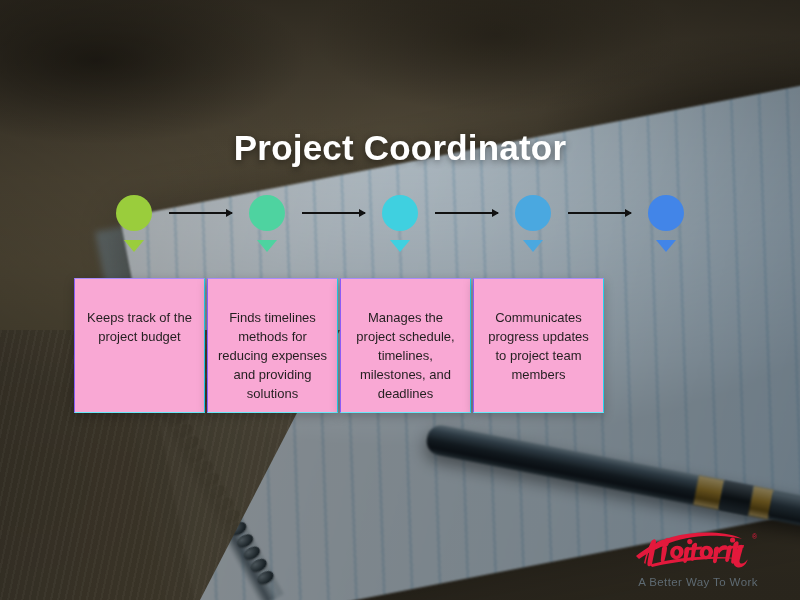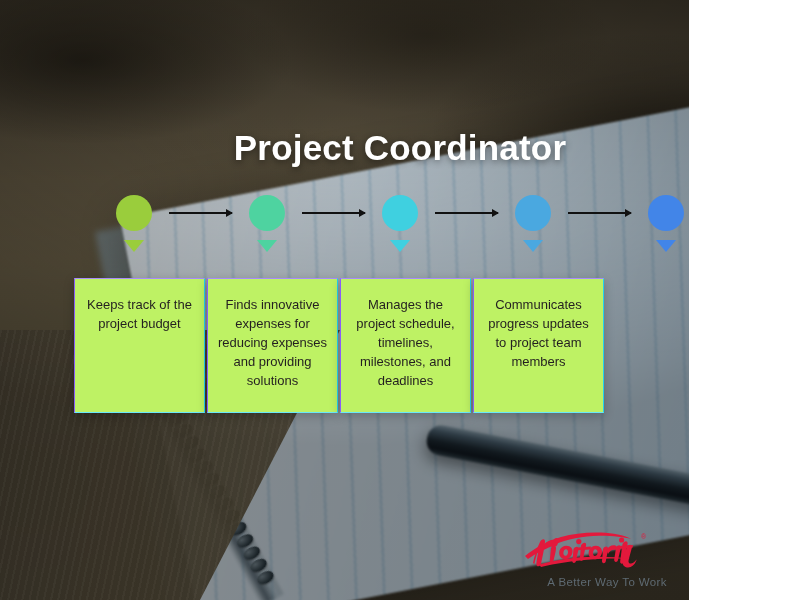--- a/index.html
+++ b/index.html
@@ -3,21 +3,21 @@
 <meta charset="utf-8">
 <style>
   * { margin:0; padding:0; box-sizing:border-box; }
   html, body {
     width:800px; height:600px; overflow:hidden;
     font-family:"Liberation Sans", sans-serif;
   }
 
   
   #stage {
-    position:relative; width:689px; height:600px;
+    position:relative; width:800px; height:600px;
     background:#5a5140; overflow:hidden;
   }
 
   
   .bg-layer { position:absolute; inset:0; }
 
   
   .bg-wood-top {
     background:
       radial-gradient(ellipse 300px 120px at 12% 10%, rgba(30,26,18,.75), transparent 70%),
@@ -142,38 +142,38 @@
   .arrow .head {
     position:absolute; right:-1px; top:-3px; width:0; height:0;
     border-top:4.5px solid transparent; border-bottom:4.5px solid transparent;
     border-left:7px solid #111;
   }
 
   
   .cards { position:absolute; left:74px; top:278px; width:660px; height:135px; display:flex; }
   .card {
     width:131px; height:135px; margin-right:2px;
-    background:#bef264;
+    background:#f9a8d4;
     border-left:1.5px solid #8b5cf6;
     border-right:1.5px solid #22d3ee;
     border-top:1.5px solid #a78bfa;
     border-bottom:1.5px solid #67e8f9;
     display:flex; justify-content:center;
-    padding:16px 9px 0 9px;
+    padding:29px 9px 0 9px;
     box-shadow:0 3px 10px rgba(0,0,0,.22);
   }
   .card-text {
     font-size:13px; line-height:1.47; color:#231f20; text-align:center;
   }
 
   
   .logo { position:absolute; right:22px; bottom:12px; width:160px; text-align:center; }
   .logo svg { display:block; margin:0 auto; }
   .logo-tagline {
-    margin-top:7px; font-size:11.5px; color:#5e6a72; letter-spacing:.4px;text-align:right;
+    margin-top:7px; font-size:11.5px; color:#5e6a72; letter-spacing:.4px;
   }
 </style>
 </head>
 <body>
 
 <div id="stage">
 
   <div class="bg-layer bg-wood-top"></div>
   <div class="bg-layer bg-wood-shadow"></div>
   <div class="bg-layer bg-notebook-edge"></div>
@@ -246,21 +246,21 @@
           <div class="dot" style="background: rgb(66, 133, 232);"></div>
           <div class="tri"></div>
         </div>
       </div>
 
     <div class="cards" id="cards-row">
         <div class="card">
           <div class="card-text">Keeps track of the project budget</div>
         </div>
         <div class="card">
-          <div class="card-text">Finds innovative expenses for reducing expenses and providing solutions</div>
+          <div class="card-text">Finds timelines methods for reducing expenses and providing solutions</div>
         </div>
         <div class="card">
           <div class="card-text">Manages the project schedule, timelines, milestones, and deadlines</div>
         </div>
         <div class="card">
           <div class="card-text">Communicates progress updates to project team members</div>
         </div>
       </div>
 
     <div class="logo">

